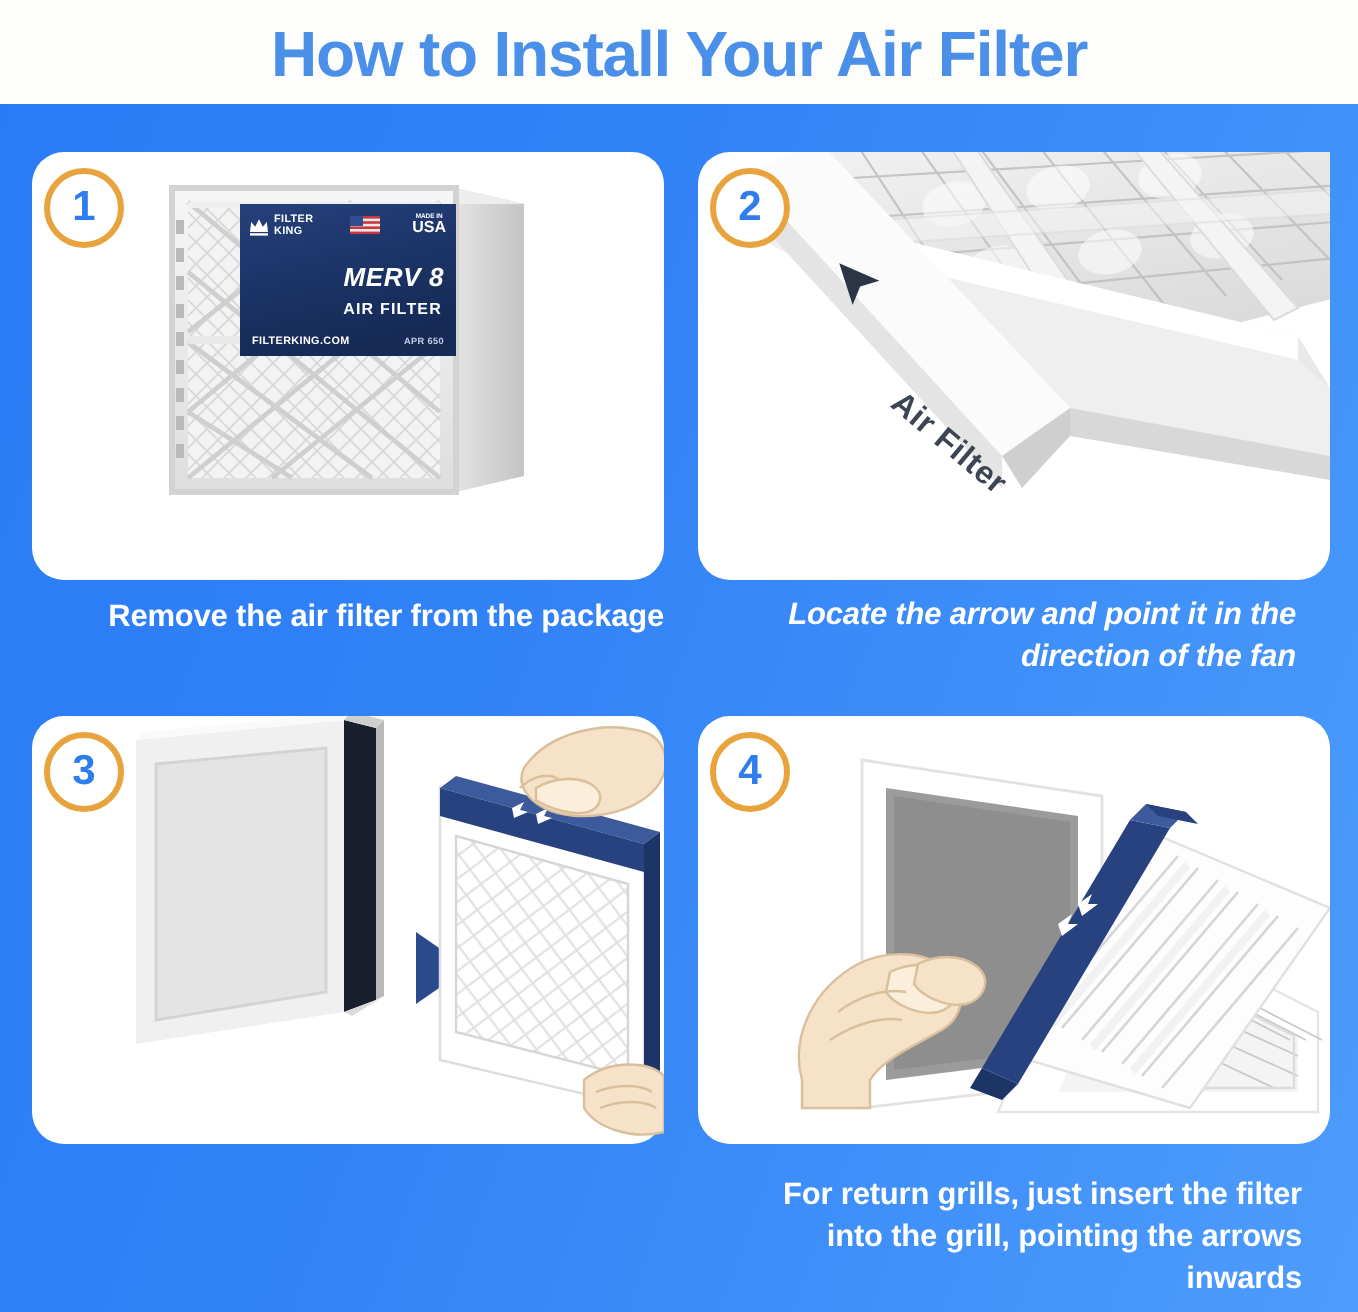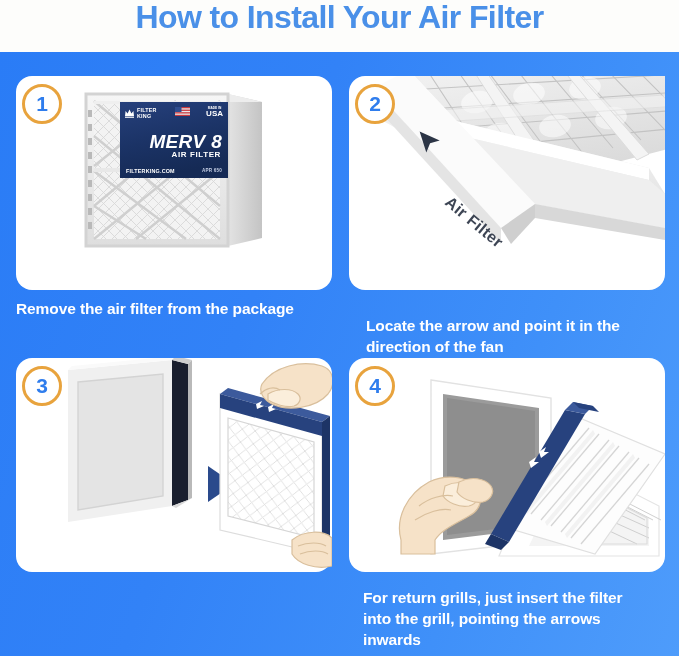--- a/index.html
+++ b/index.html
@@ -19,21 +19,21 @@
     background: #fdfdfb;
   }
   
   #title-band {
     position: absolute;
     left: 0; top: 0;
     width: 679px;
     height: 52px;
     background: #fdfdfb;
     display: flex;
-    align-items: flex-start;
+    align-items: center;
     justify-content: center;
   }
   #page-title {
     font-size: 32px;
     font-weight: bold;
     color: #4a90e8;
     letter-spacing: -0.6px;
     white-space: nowrap;
     line-height: 1;
     margin-top: 1px;
@@ -69,21 +69,21 @@
     font-size: 21px;
     font-weight: bold;
     color: #2f7ded;
     z-index: 6;
   }
   .caption {
     position: absolute;
     color: #ffffff;
     font-size: 15.5px;
     font-weight: bold;
-    text-align: left;
+    text-align: right;
     line-height: 1.35;
     letter-spacing: -0.1px;
   }
   .art {
     position: absolute;
     overflow: hidden;
   }
   svg { display: block; }
 </style>
 </head>
@@ -162,41 +162,41 @@
             <path d="M1 8 L1.6 3 L3.6 5.4 L5.5 1.6 L7.4 5.4 L9.4 3 L10 8 Z" fill="#ffffff"></path>
             <rect x="1" y="8.6" width="9" height="1.2" fill="#ffffff"></rect>
           </svg>
         </span>
         <span style="display:inline-block; line-height:0.95;">
           <span style="display:block; color:#ffffff; font-size:5.4px; font-weight:bold; letter-spacing:0.2px;">FILTER</span>
           <span style="display:block; color:#ffffff; font-size:5.4px; font-weight:bold; letter-spacing:0.2px;">KING</span>
         </span>
       </div>
 
-      <div style="position:absolute; right:5px; top:3px; display:flex; align-items:flex-start; gap:16px;">
+      <div style="position:absolute; right:5px; top:3px; display:flex; align-items:center; gap:16px;">
         <span style="display:inline-block;">
           <svg width="15" height="9" viewBox="0 0 15 9">
             <rect width="15" height="9" fill="#e8e8e8"></rect>
             <g fill="#c8383f">
               <rect y="0" width="15" height="1.3"></rect>
               <rect y="2.6" width="15" height="1.3"></rect>
               <rect y="5.2" width="15" height="1.3"></rect>
               <rect y="7.8" width="15" height="1.2"></rect>
             </g>
             <rect width="6.5" height="5" fill="#2f4d8f"></rect>
           </svg>
         </span>
         <span style="display:inline-block; line-height:1;">
           <span style="display:block; color:#ffffff; font-size:3.2px; font-weight:bold; text-align:center;">MADE IN</span>
           <span style="display:block; color:#ffffff; font-size:8px; font-weight:bold;">USA</span>
         </span>
       </div>
 
       <div style="position:absolute; left:0; right:6px; top:27px; text-align:right; color:#ffffff;
-                  font-size:19px; font-weight:bold; font-style:italic; letter-spacing:0.3px;">MERV 8</div>
+                  font-size:13px; font-weight:bold; font-style:italic; letter-spacing:0.3px;">MERV 8</div>
       <div style="position:absolute; left:0; right:7px; top:46px; text-align:right; color:#ffffff;
                   font-size:8px; font-weight:bold; letter-spacing:0.6px;">AIR FILTER</div>
       <div style="position:absolute; left:6px; top:64px; color:#ffffff; font-size:5.4px; font-weight:bold; letter-spacing:0.2px;">FILTERKING.COM</div>
       <div style="position:absolute; right:6px; top:64px; color:#c4cee4; font-size:4.6px; font-weight:bold; letter-spacing:0.2px;">APR 650</div>
     </div>
 
     <div class="badge" style="left:6px; top:8px;">
       <span>1</span>
     </div>
   </div>
@@ -259,21 +259,21 @@
     </div>
 
     <div style="position:absolute; left:104px; top:117px; color:#3d4554; font-size:16px; font-weight:bold;
                 transform:rotate(40deg); transform-origin:left top; letter-spacing:0.4px;">Air Filter</div>
 
     <div class="badge" style="left:6px; top:8px;">
       <span>2</span>
     </div>
   </div>
 
-  <div class="caption" style="left:366px; top:316px; width:282px;">Locate the arrow and point it in the direction of the fan</div>
+  <div class="caption" style="left:366px; top:298px; width:282px;font-style:italic;">Locate the arrow and point it in the direction of the fan</div>
 
   <div class="panel" style="left:16px; top:358px; width:316px; height:214px;">
     <div class="card" style="width:316px; height:214px;"></div>
 
     <div class="art" style="left:0px; top:0px; width:316px; height:214px;">
       <svg width="316" height="214" viewBox="0 0 316 214">
         <defs>
           <pattern id="quilt3" width="13" height="13" patternUnits="userSpaceOnUse" patternTransform="rotate(8)">
             <rect width="13" height="13" fill="#ffffff"></rect>
             <path d="M0 0 L13 13 M13 0 L0 13" stroke="#e0e0e0" stroke-width="1" fill="none"></path>

